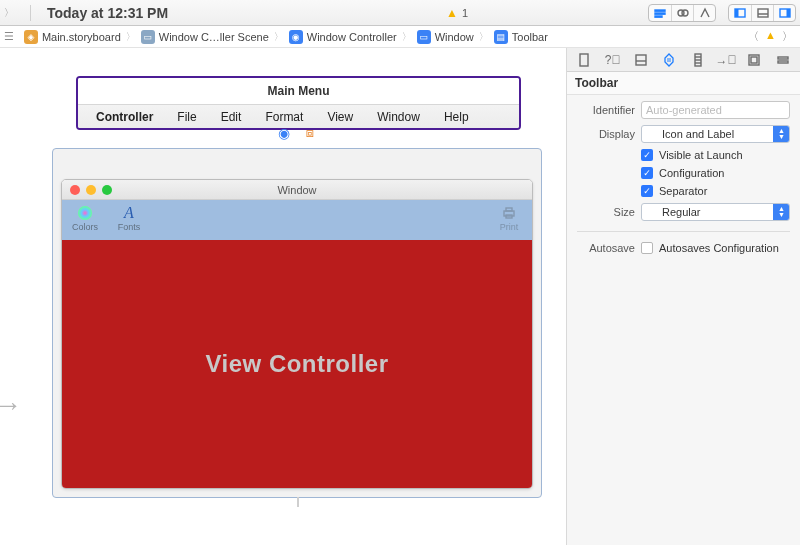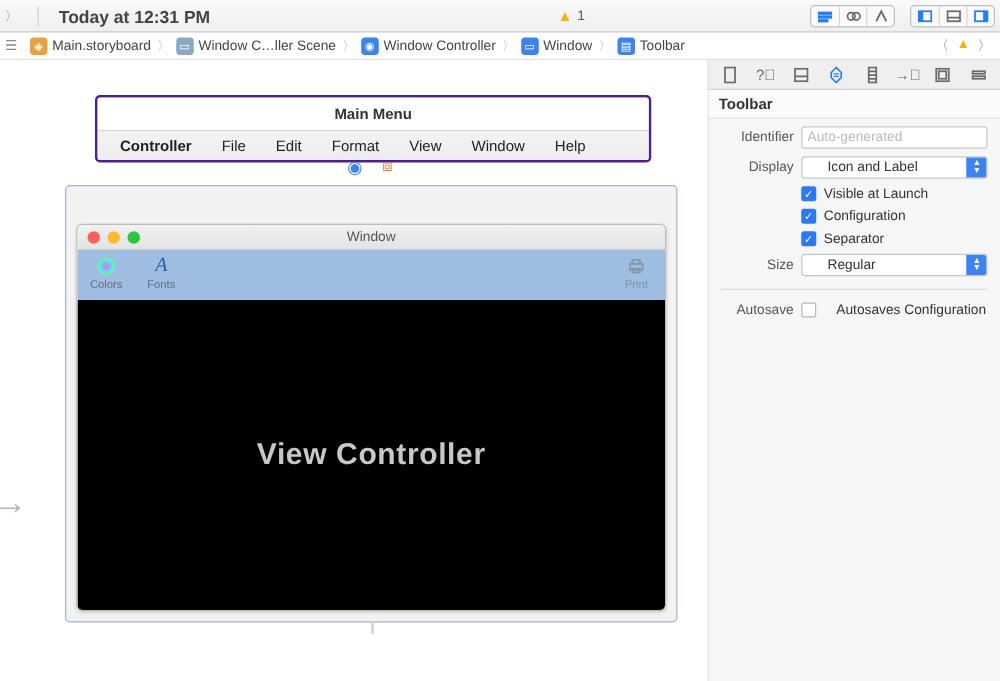--- a/index.html
+++ b/index.html
@@ -43,21 +43,21 @@
   .win { margin:30px 8px 0 8px; background:#fff; border:1px solid #bcbcbc; border-radius:5px; box-shadow:0 1px 3px rgba(0,0,0,.12); overflow:hidden; }
   .win-titlebar{ height:20px; background:linear-gradient(#f1f1f1,#e3e3e3); display:flex;align-items:center; position:relative; border-bottom:1px solid #cfcfcf; }
   .traffic { display:flex; gap:6px; padding-left:8px; }
   .dot{ width:10px;height:10px;border-radius:50%; }
   .dot.r{background:#ff5f57;} .dot.y{background:#ffbd2e;} .dot.g{background:#28c940;}
   .win-title{ position:absolute; left:0; right:0; text-align:center; font-size:11px; color:#555; pointer-events:none; }
   .win-tb { height:40px; background:#9fbde0; display:flex; align-items:flex-start; padding:4px 6px 0 6px; gap:10px; }
   .tb-item{ display:flex; flex-direction:column; align-items:center; width:34px; color:#607080; font-size:9px; }
   .tb-item .ic{ width:18px;height:18px; display:flex;align-items:center;justify-content:center; }
   .tb-spacer{ flex:1; }
-  .win-body{ height:248px; background:#000000; display:flex;align-items:center;justify-content:center; }
+  .win-body{ height:248px; background:#b91c1c; display:flex;align-items:center;justify-content:center; }
   .vc-text{ font-size:24px; font-weight:700; color:#c8c8c8; letter-spacing:.5px; }
   .win-stub{ position:absolute; left:50%; bottom:-10px; width:2px; height:10px; background:#cfcfcf; }
   
   .insp-tabs{ height:24px; border-bottom:1px solid #d3d3d3; display:flex; align-items:center; justify-content:space-around; padding:0 4px; gap:2px; background:#efefef; }
   .insp-tabs .it{ flex:1; display:flex;align-items:center;justify-content:center; color:#6b6b6b; font-size:12px; height:100%; }
   .insp-tabs .it.active{ color:#1e7eff; }
   .insp-header{ padding:4px 8px; font-weight:700; font-size:12px; color:#333; border-bottom:1px solid #e2e2e2; background:#fafafa; }
   .insp-body{ padding:6px 10px; display:flex; flex-direction:column; gap:6px; font-size:11px; color:#333; }
   .row{ display:flex; align-items:center; gap:6px; }
   .row .lab{ width:58px; text-align:right; color:#565656; }
@@ -310,20 +310,20 @@
         <div class="val">
           <div class="sel">
             <span>Regular</span>
             <span class="sel-arrows">▲<br>▼</span>
           </div>
         </div>
       </div>
       <div class="insp-sep"></div>
       <div class="row">
         <div class="lab">Autosave</div>
-        <div class="val" style="display:flex;align-items:center;gap:16px;">
+        <div class="val" style="display:flex;align-items:center;gap:6px;">
           <span class="chk empty"></span>
           <span>Autosaves Configuration</span>
         </div>
       </div>
     </div>
   </div>
 </div>
 
 </body></html>

